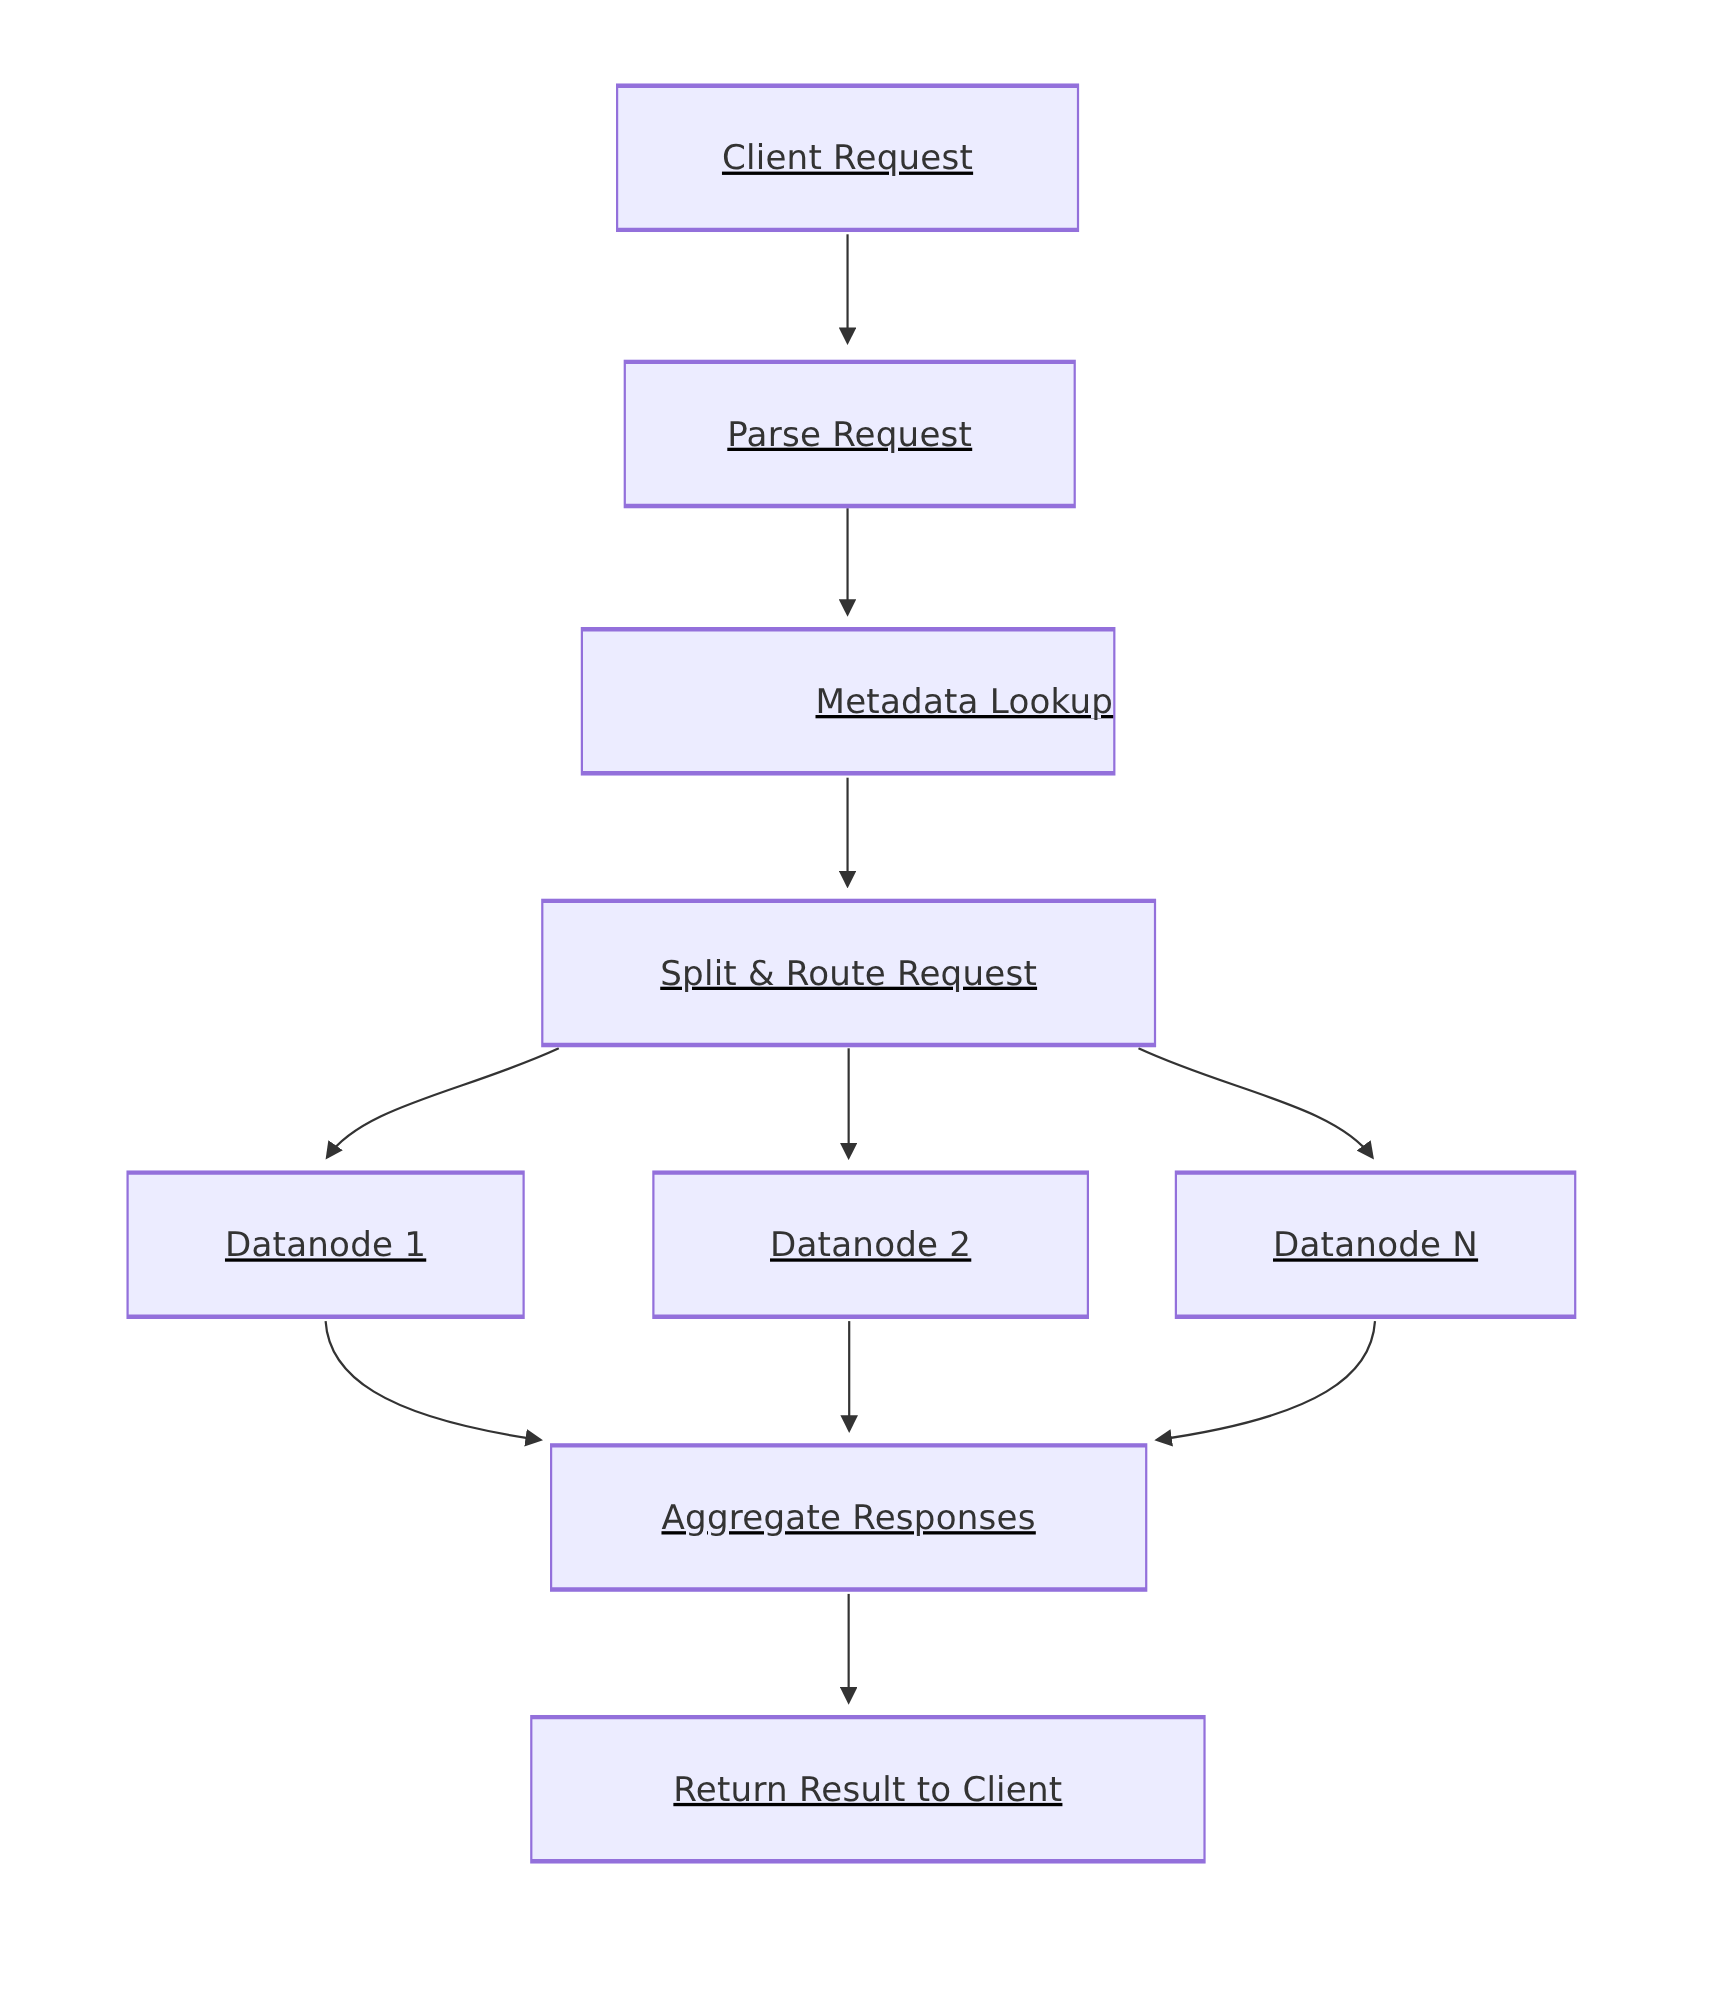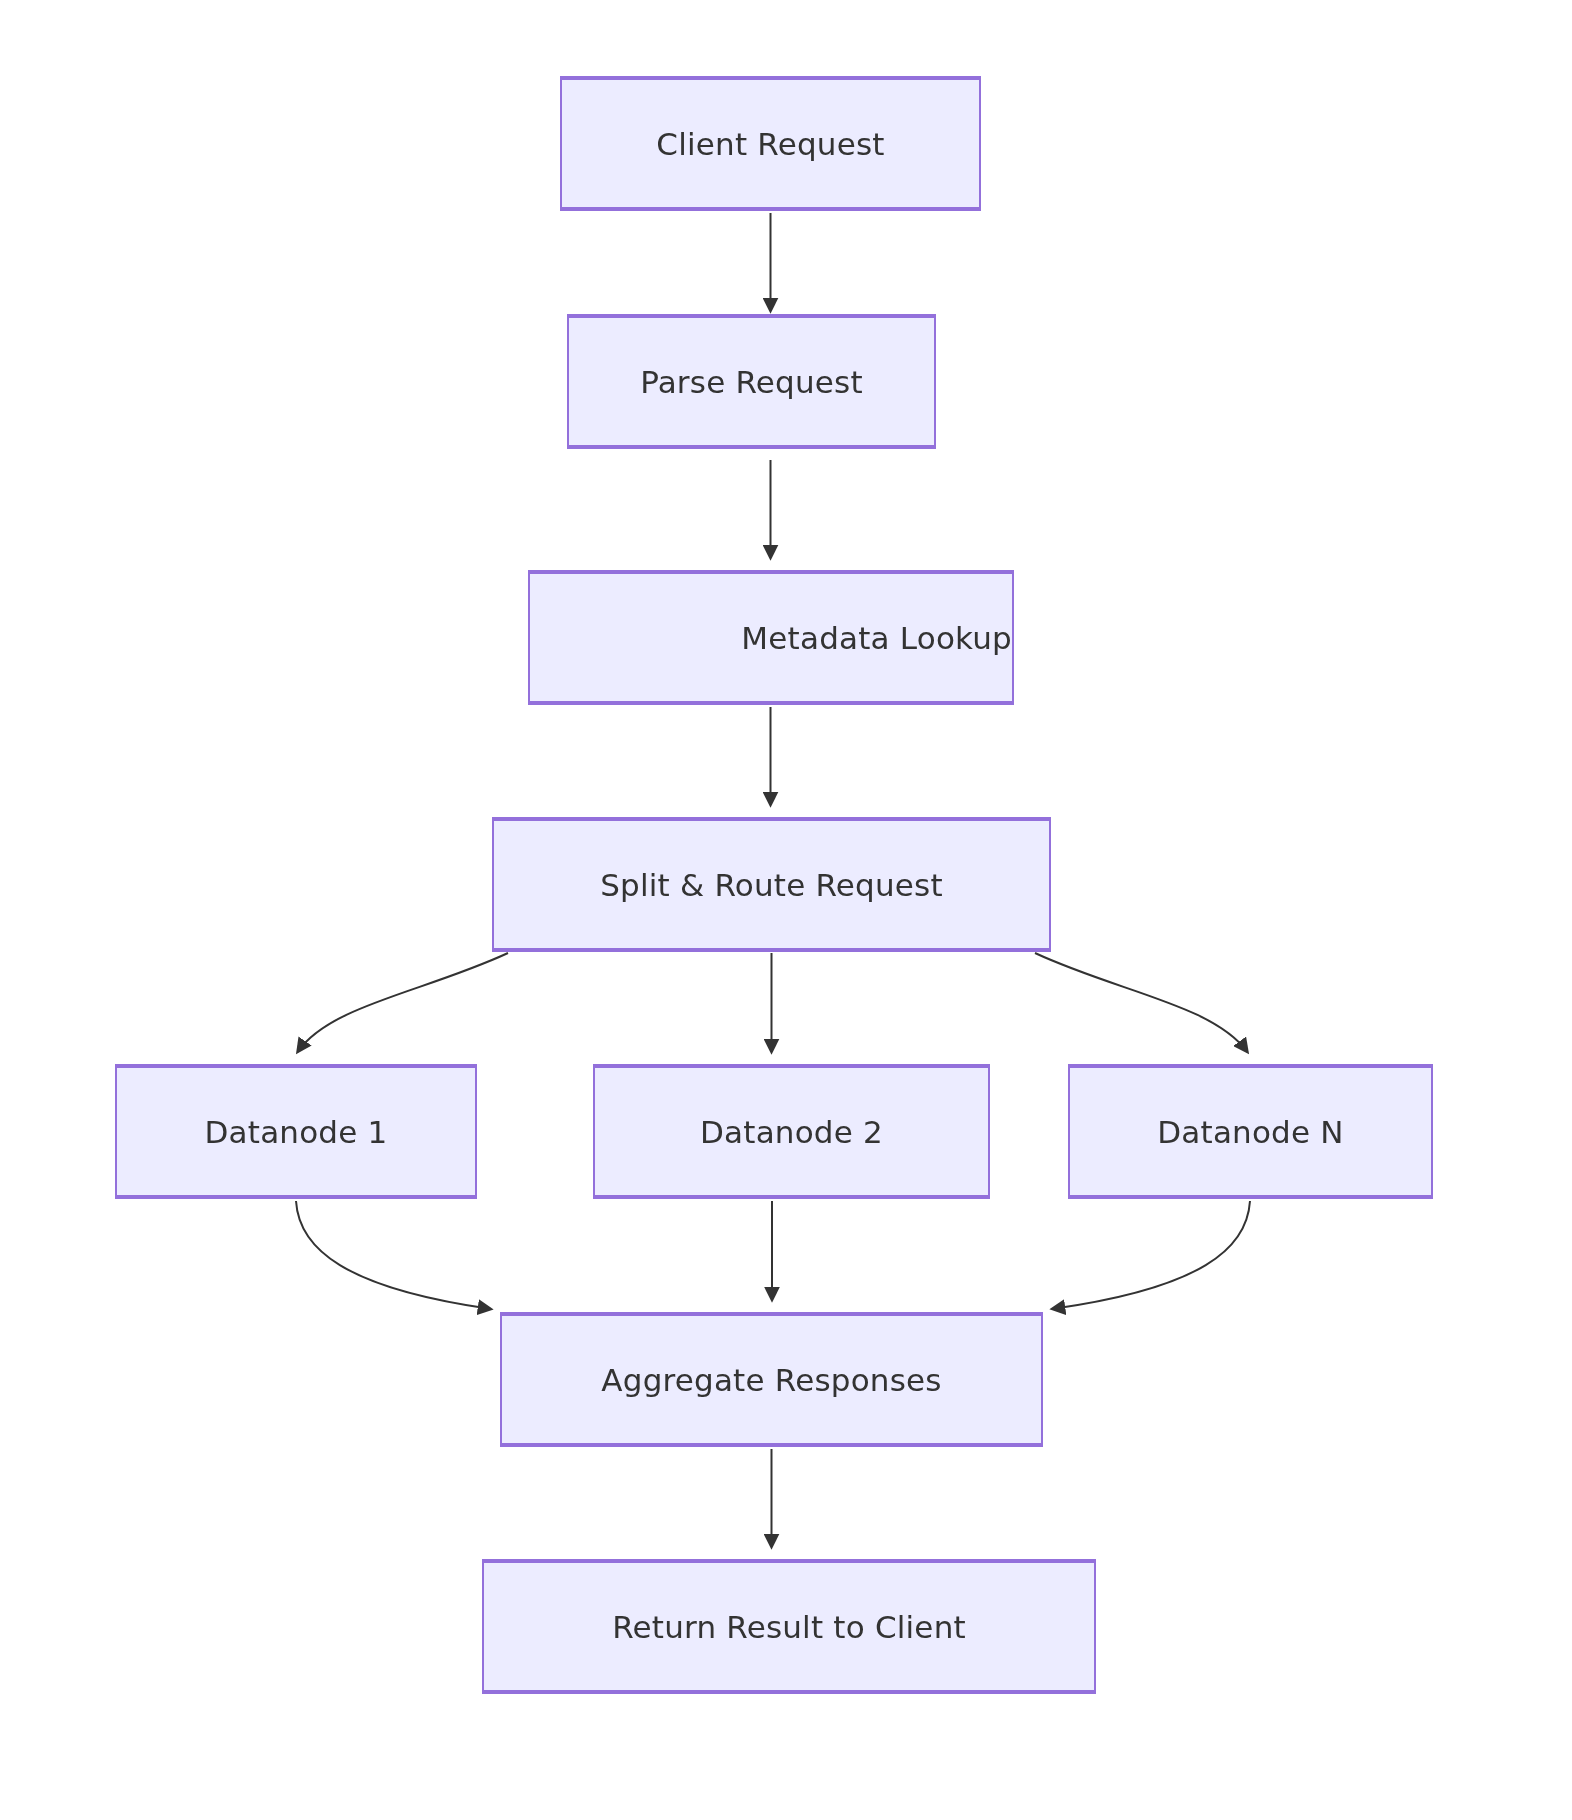--- a/index.html
+++ b/index.html
@@ -34,30 +34,31 @@
   .node {
     position: absolute;
     background: var(--node-fill);
     border: 2px solid var(--node-border);
     border-top-width: 4px;
     border-bottom-width: 4px;
     display: flex;
     align-items: center;
     justify-content: center;
     text-align: center;
+    text-decoration: underline;
   }
   .node-label {
     font-size: 31px;
     color: var(--text-color);
     white-space: nowrap;
     letter-spacing: 0.2px;
   }
   
   .n-client    { left: 560px;  top: 76px;   width: 421px; height: 135px; }
-  .n-parse     { left: 567px;  top: 314px;  width: 369px; height: 135px; }
+  .n-parse     { left: 567px;  top: 327px;  width: 411px; height: 135px; }
   .n-metadata  { left: 528px;  top: 570px;  width: 486px; height: 135px; justify-content: flex-end; }
   .n-split     { left: 492px;  top: 817px;  width: 559px; height: 135px; }
   .n-d1        { left: 115px;  top: 1064px; width: 362px; height: 135px; }
   .n-d2        { left: 593px;  top: 1064px; width: 397px; height: 135px; }
   .n-dn        { left: 1068px; top: 1064px; width: 365px; height: 135px; }
   .n-aggregate { left: 500px;  top: 1312px; width: 543px; height: 135px; }
   .n-return    { left: 482px;  top: 1559px; width: 614px; height: 135px; }
 </style>
 </head>
 <body>

